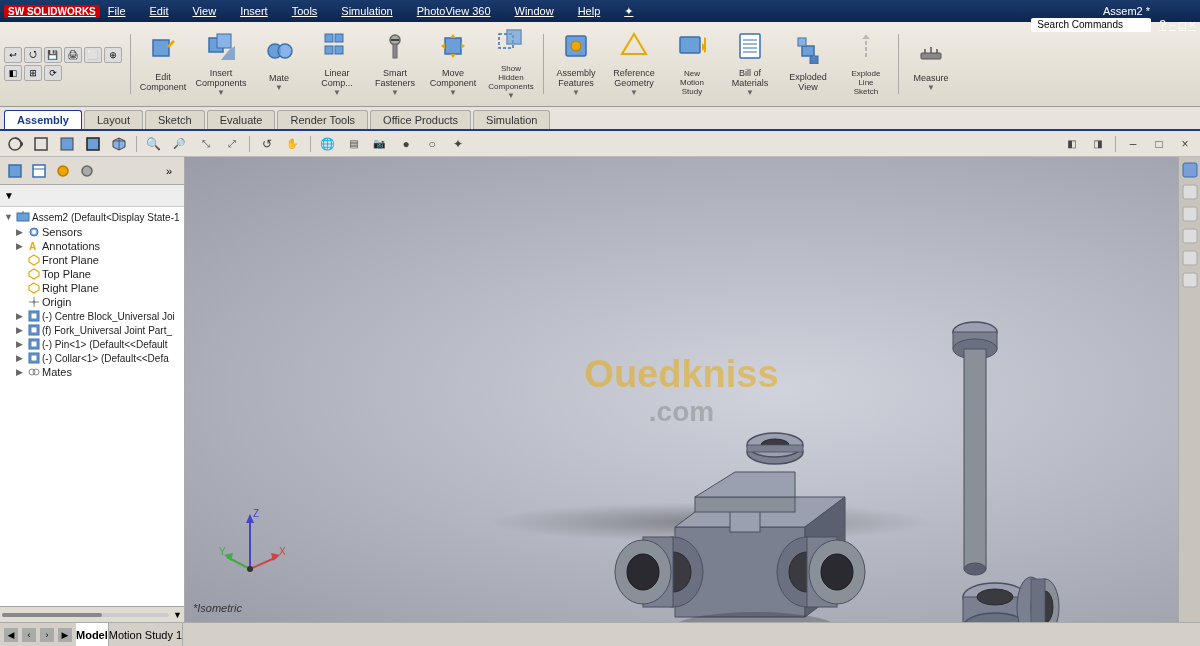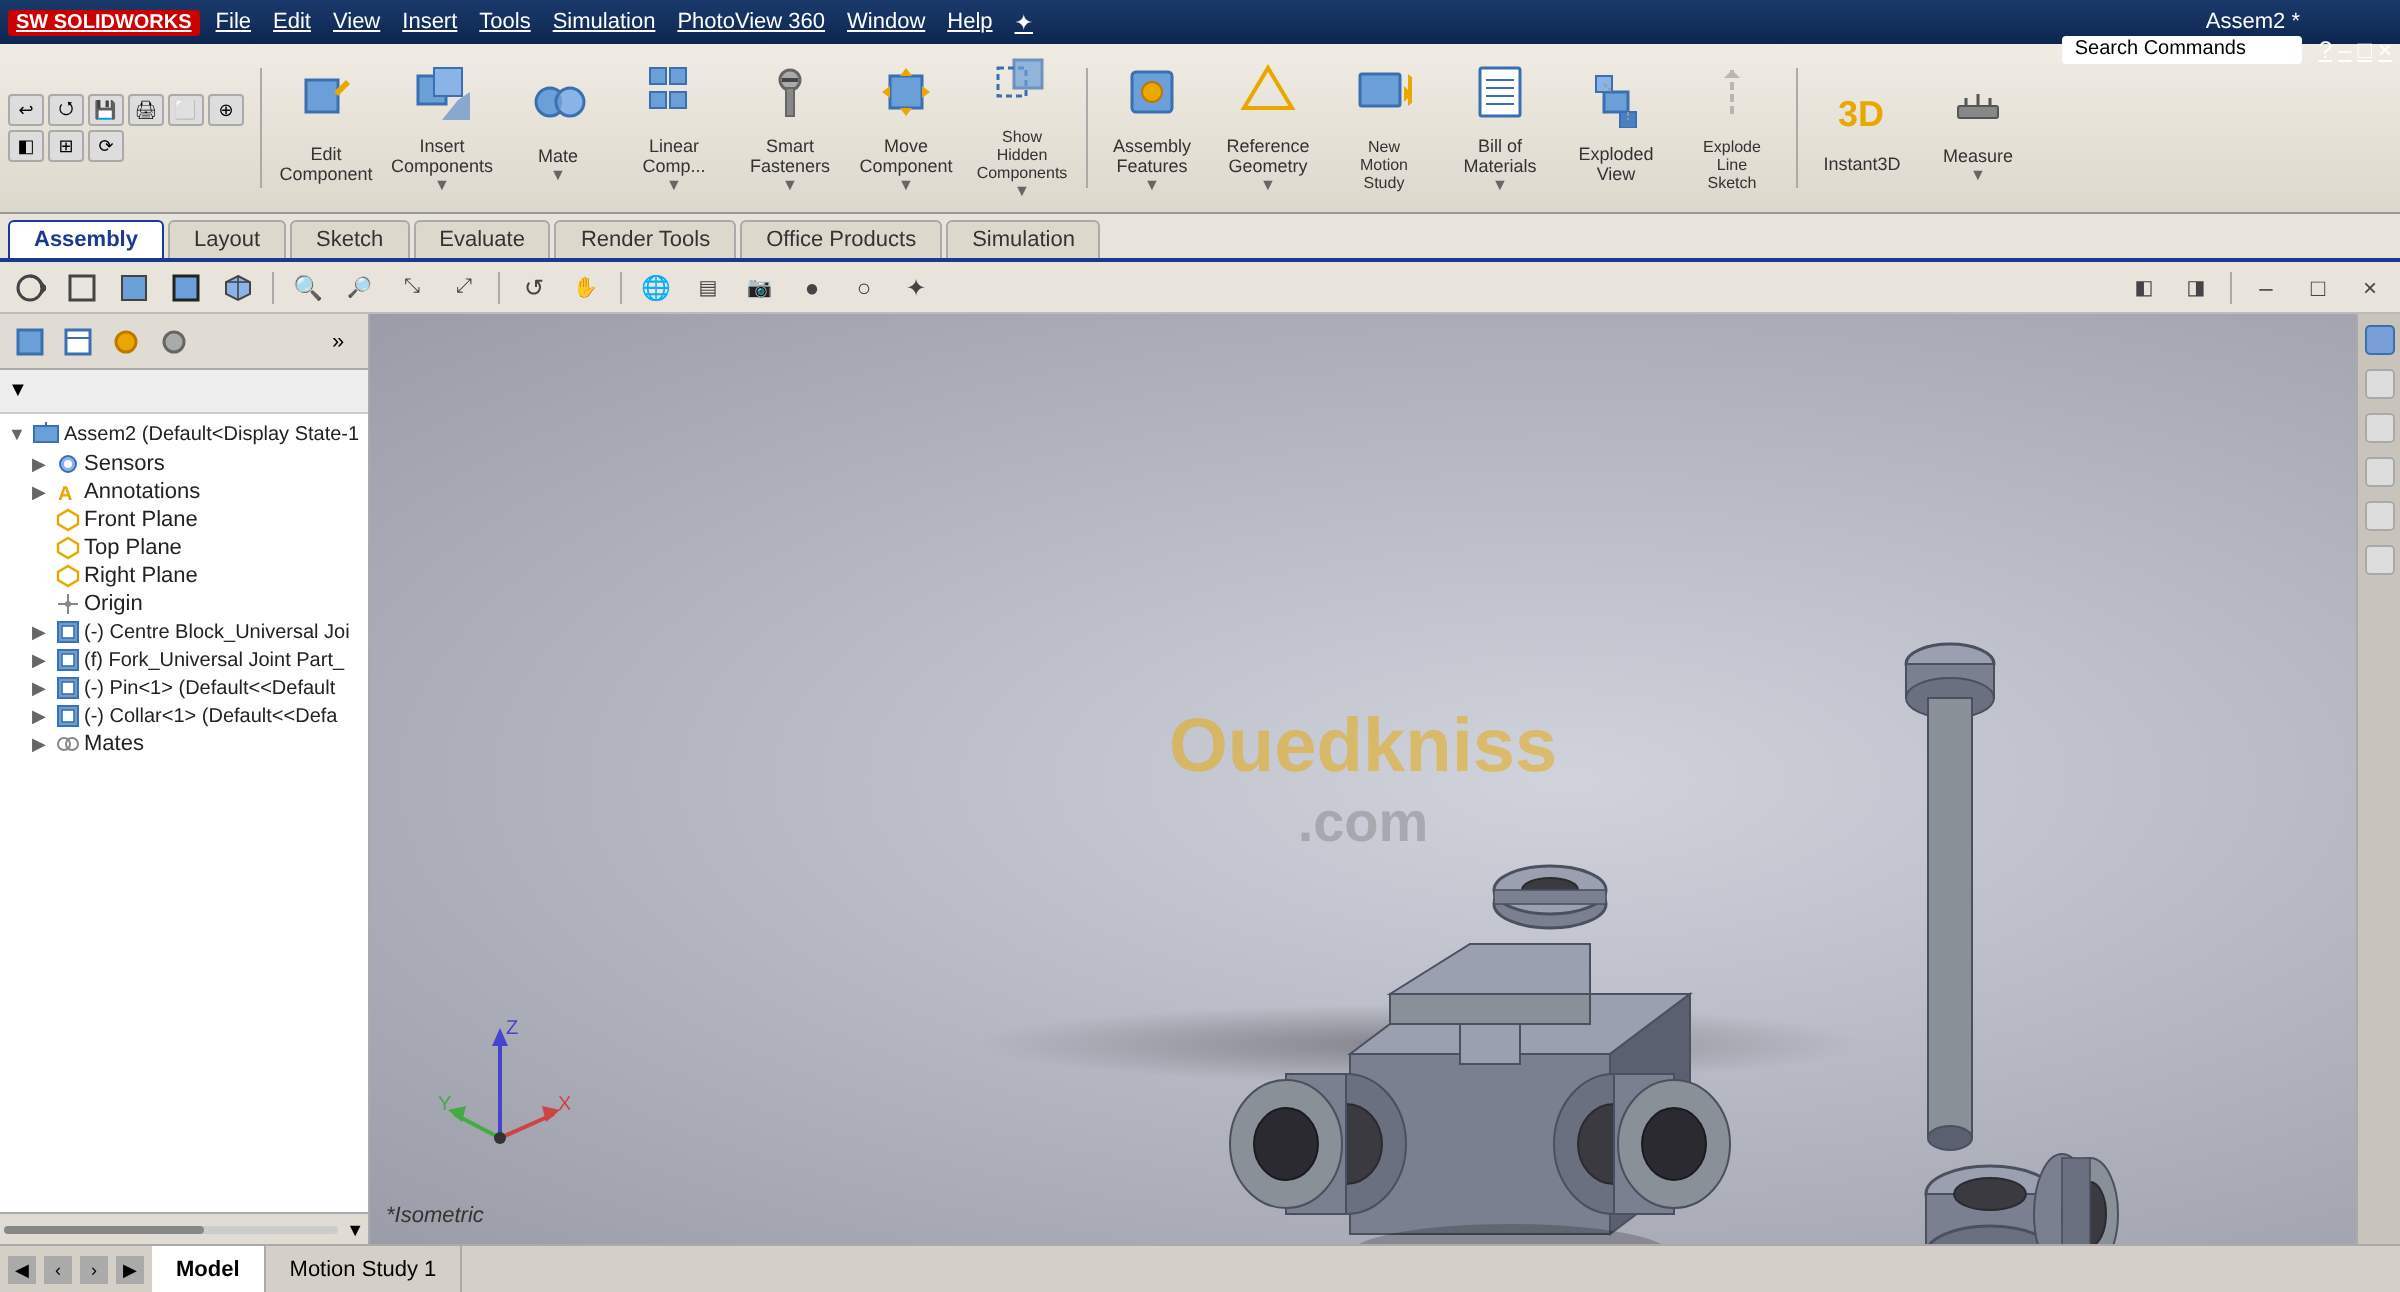--- a/index.html
+++ b/index.html
@@ -8,21 +8,21 @@
     
     #title-bar {
       display: flex; align-items: center; height: 22px;
       background: linear-gradient(to bottom, #1a3a6b, #0d2550);
       color: white; padding: 0 4px; font-size: 11px; text-decoration: underline;
     }
     #title-bar .sw-logo {
       background: #c00; color: white; font-weight: bold; font-size: 10px;
       padding: 1px 4px; margin-right: 8px; border-radius: 2px;
     }
-    #title-bar .menu-items { display: flex; gap: 11px; font-size: 11px; }
+    #title-bar .menu-items { display: flex; gap: 24px; font-size: 11px; }
     #title-bar .menu-items span { cursor: pointer; }
     #title-bar .right-controls { margin-left: auto; display: flex; gap: 8px; font-size: 11px; margin-top: 27px; }
     #title-bar .search-box {
       background: white; color: black; padding: 1px 6px; border-radius: 2px;
       width: 120px; font-size: 10px;
     }
 
     
     #toolbar {
       height: 85px; background: linear-gradient(to bottom, #f0ece4, #ddd8cc);
@@ -134,21 +134,21 @@
       width: 20px; height: 20px; display: flex; align-items: center; justify-content: center;
       font-size: 12px; cursor: pointer; margin: 1px 0; color: #333; border-radius: 2px;
     }
 
     
     #bottom-bar {
       height: 24px; background: #d4d0c8; border-top: 1px solid #aaa;
       display: flex; align-items: center;
     }
     .bottom-tab {
-      padding: 2px 12px; font-size: 11px; cursor: pointer; border-right: 1px solid #aaa;
+      padding: 2px 0; font-size: 11px; cursor: pointer; border-right: 1px solid #aaa;
       height: 100%; display: flex; align-items: center;
     }
     .bottom-tab.active { background: white; font-weight: bold; }
     #scroll-area {
       display: flex; align-items: center; gap: 4px; padding: 0 4px;
     }
     .scroll-btn {
       width: 14px; height: 14px; background: #aaa; font-size: 9px;
       display: flex; align-items: center; justify-content: center; cursor: pointer;
     }
@@ -359,28 +359,20 @@
       <svg width="28" height="28" viewBox="0 0 28 28">
         <line x1="14" y1="2" x2="14" y2="26" stroke="#888" stroke-width="2" stroke-dasharray="4,2"></line>
         <polygon points="10,6 14,2 18,6" fill="#888"></polygon>
       </svg>
     </div>
     <span style="font-size:8px;">Explode<br>Line<br>Sketch</span>
   </div>
 
   <div class="tool-separator"></div>
 
-  <div class="tool-btn">
-    <div class="tool-icon">
-      <svg width="28" height="28" viewBox="0 0 28 28">
-        <text x="2" y="22" font-size="18" font-weight="bold" fill="#e8a800">3D</text>
-      </svg>
-    </div>
-    <span>Instant3D</span>
-  </div>
 
   <div class="tool-btn">
     <div class="tool-icon">
       <svg width="28" height="28" viewBox="0 0 28 28">
         <rect x="4" y="16" width="20" height="6" rx="1" fill="#888" stroke="#555" stroke-width="1"></rect>
         <line x1="8" y1="12" x2="8" y2="16" stroke="#555" stroke-width="1.5"></line>
         <line x1="14" y1="10" x2="14" y2="16" stroke="#555" stroke-width="1.5"></line>
         <line x1="20" y1="12" x2="20" y2="16" stroke="#555" stroke-width="1.5"></line>
       </svg>
     </div>

